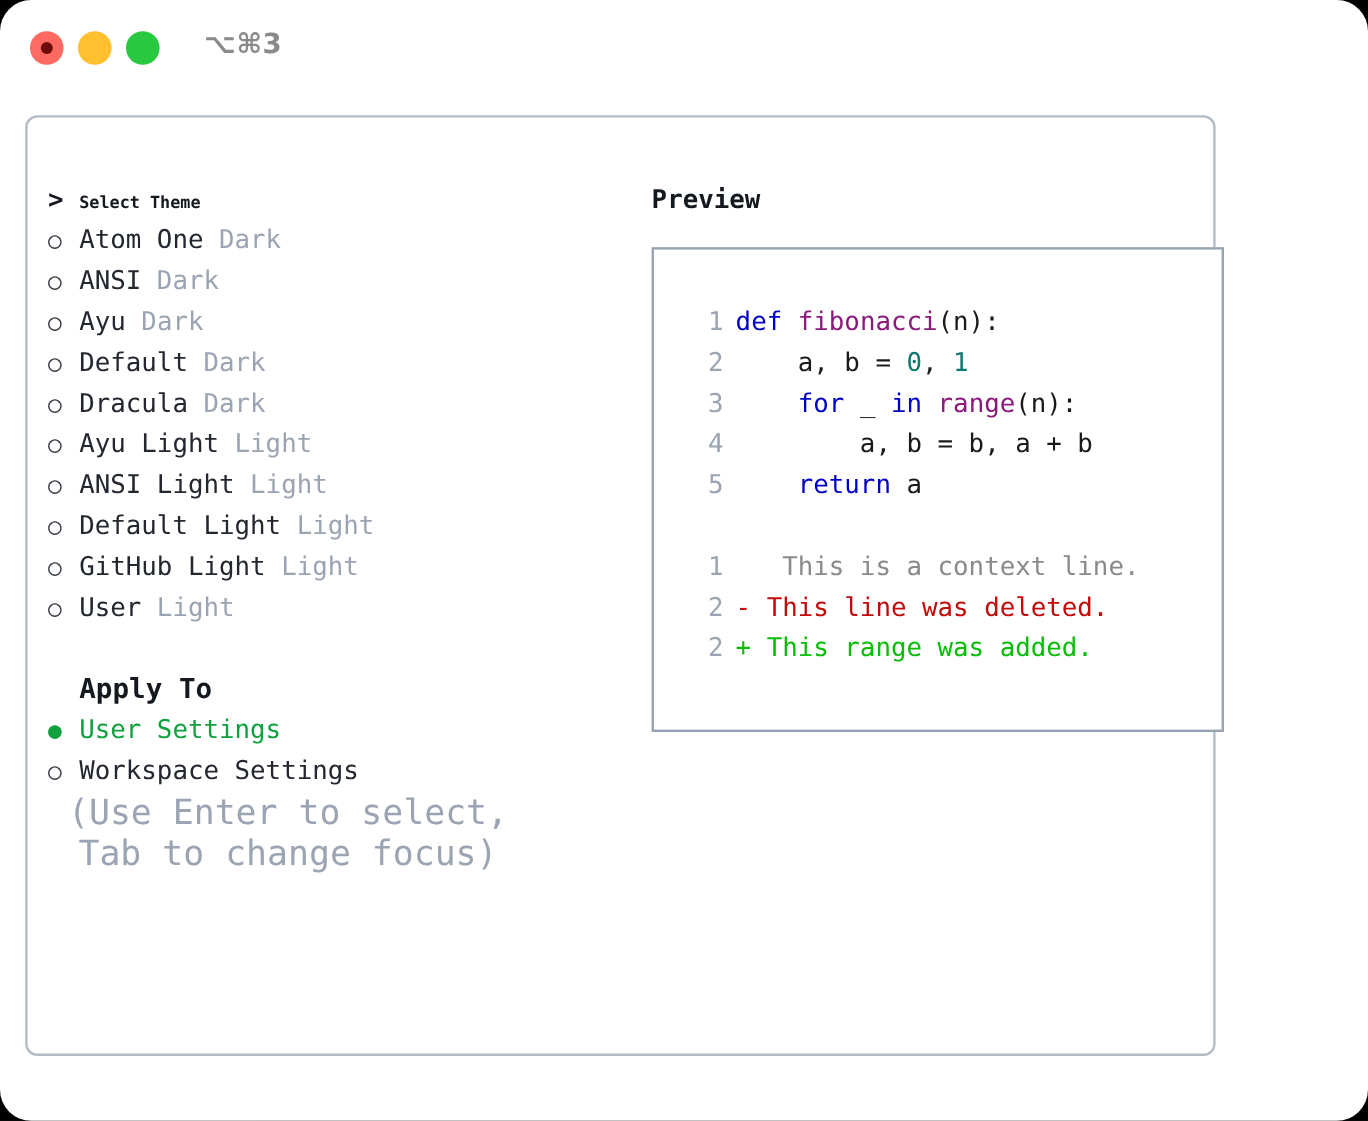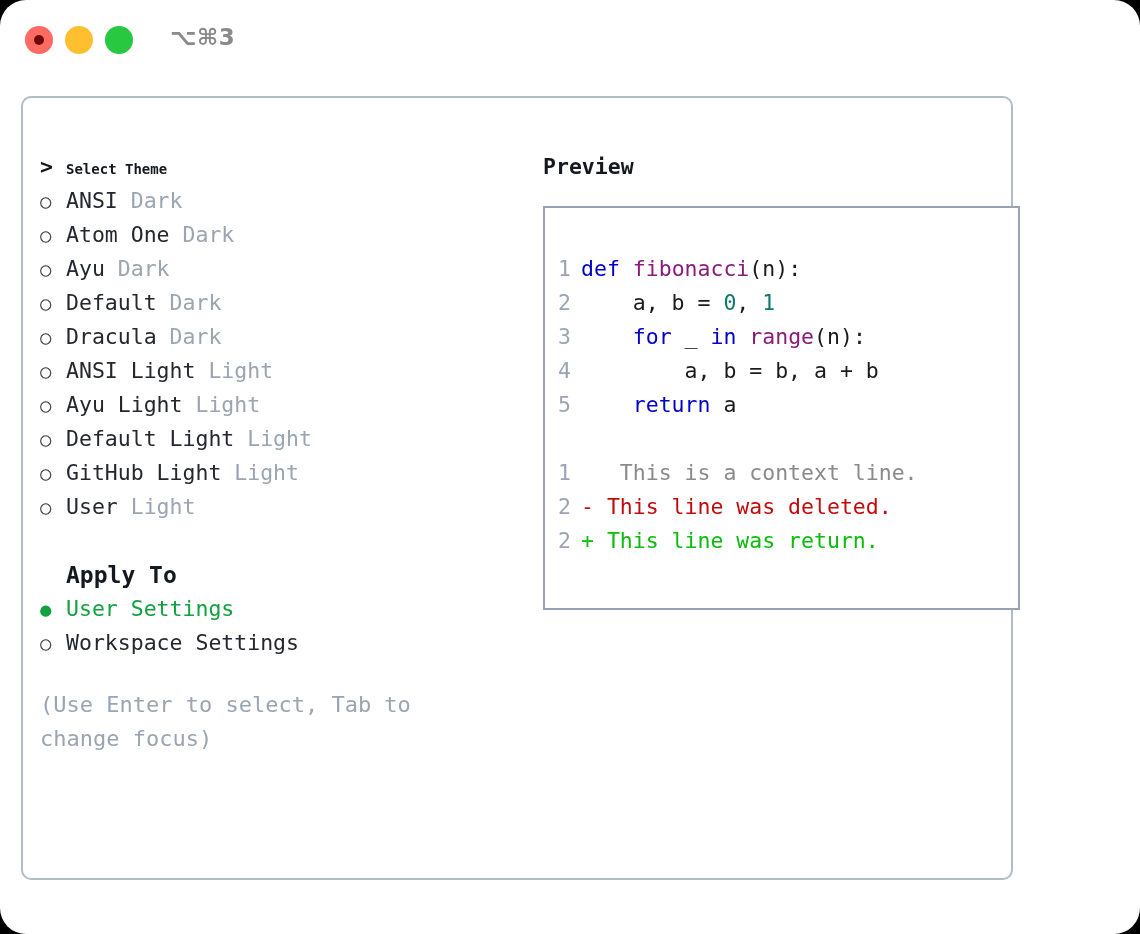--- a/index.html
+++ b/index.html
@@ -113,25 +113,25 @@
     padding-left: 26px;
     white-space: nowrap;
   }
   .group-head {
     font-weight: 700;
     color: #14181f;
     font-size: 14px;
   }
   .spacer { height: 34px; }
   #hint {
-    margin-top: 28px;
-    font-size: 22px;
+    font-size: 29px;
     line-height: 34px;
     color: #9aa4b2;
     width: 400px;
+    text-align: center;
   }
 
   
   #preview-col {
     position: absolute;
     left: 480px;
     top: 52px;
     width: 500px;
     margin-left: 40px;
   }
@@ -148,21 +148,21 @@
     border: 2px solid #97a3b2;
     box-sizing: border-box;
     background: #ffffff;
     padding: 44px 0 0 0;
   }
   .code-line {
     height: 34px;
     line-height: 34px;
     font-size: 21.5px;
     white-space: pre;
-    padding-left: 0;
+    padding-left: 32px;
   }
   .ln {
     display: inline-block;
     width: 26px;
     text-align: right;
     color: #9aa4b2;
     margin-right: 10px;
   }
   .tok-kw   { color: #0000c8; }
   .tok-fn   { color: #8a1a7c; }
@@ -187,27 +187,27 @@
 
   <div id="panel">
 
     <div id="chooser">
 
       <div class="row">
         <span class="prompt-arrow">&gt;</span><span class="group-head">Select Theme</span>
       </div>
 
       <div id="theme-list">
+          <div class="row"><span class="bullet">○</span><span class="name">Atom One</span><span class="tag"> Dark</span></div>
           <div class="row"><span class="bullet">○</span><span class="name">ANSI</span><span class="tag"> Dark</span></div>
-          <div class="row"><span class="bullet">○</span><span class="name">Atom One</span><span class="tag"> Dark</span></div>
           <div class="row"><span class="bullet">○</span><span class="name">Ayu</span><span class="tag"> Dark</span></div>
           <div class="row"><span class="bullet">○</span><span class="name">Default</span><span class="tag"> Dark</span></div>
           <div class="row"><span class="bullet">○</span><span class="name">Dracula</span><span class="tag"> Dark</span></div>
+          <div class="row"><span class="bullet">○</span><span class="name">Ayu Light</span><span class="tag"> Light</span></div>
           <div class="row"><span class="bullet">○</span><span class="name">ANSI Light</span><span class="tag"> Light</span></div>
-          <div class="row"><span class="bullet">○</span><span class="name">Ayu Light</span><span class="tag"> Light</span></div>
           <div class="row"><span class="bullet">○</span><span class="name">Default Light</span><span class="tag"> Light</span></div>
           <div class="row"><span class="bullet">○</span><span class="name">GitHub Light</span><span class="tag"> Light</span></div>
           <div class="row"><span class="bullet">○</span><span class="name">User</span><span class="tag"> Light</span></div>
         </div>
 
       <div class="spacer"></div>
 
       <div class="section-head">Apply To</div>
 
       <div id="apply-to-list">
@@ -225,19 +225,19 @@
             <div class="code-line"><span class="ln">1</span><span class="tok-kw">def</span><span class="tok-pl"> </span><span class="tok-fn">fibonacci</span><span class="tok-pl">(n):</span></div>
             <div class="code-line"><span class="ln">2</span><span class="tok-pl">    a, b = </span><span class="tok-num">0</span><span class="tok-pl">, </span><span class="tok-num">1</span></div>
             <div class="code-line"><span class="ln">3</span><span class="tok-pl">    </span><span class="tok-kw">for</span><span class="tok-pl"> _ </span><span class="tok-kw">in</span><span class="tok-pl"> </span><span class="tok-fn">range</span><span class="tok-pl">(n):</span></div>
             <div class="code-line"><span class="ln">4</span><span class="tok-pl">        a, b = b, a + b</span></div>
             <div class="code-line"><span class="ln">5</span><span class="tok-pl">    </span><span class="tok-kw">return</span><span class="tok-pl"> a</span></div>
           </div>
         <div class="gap-line"></div>
         <div id="diff-block">
             <div class="code-line"><span class="ln">1</span><span class="tok-ctx"> </span><span class="tok-ctx">  This is a context line.</span></div>
             <div class="code-line"><span class="ln">2</span><span class="tok-del">-</span><span class="tok-del"> This line was deleted.</span></div>
-            <div class="code-line"><span class="ln">2</span><span class="tok-add">+</span><span class="tok-add"> This line was return.</span></div>
+            <div class="code-line"><span class="ln">2</span><span class="tok-add">+</span><span class="tok-add"> This range was added.</span></div>
           </div>
       </div>
     </div>
 
   </div>
 </div>
 
 </body></html>

